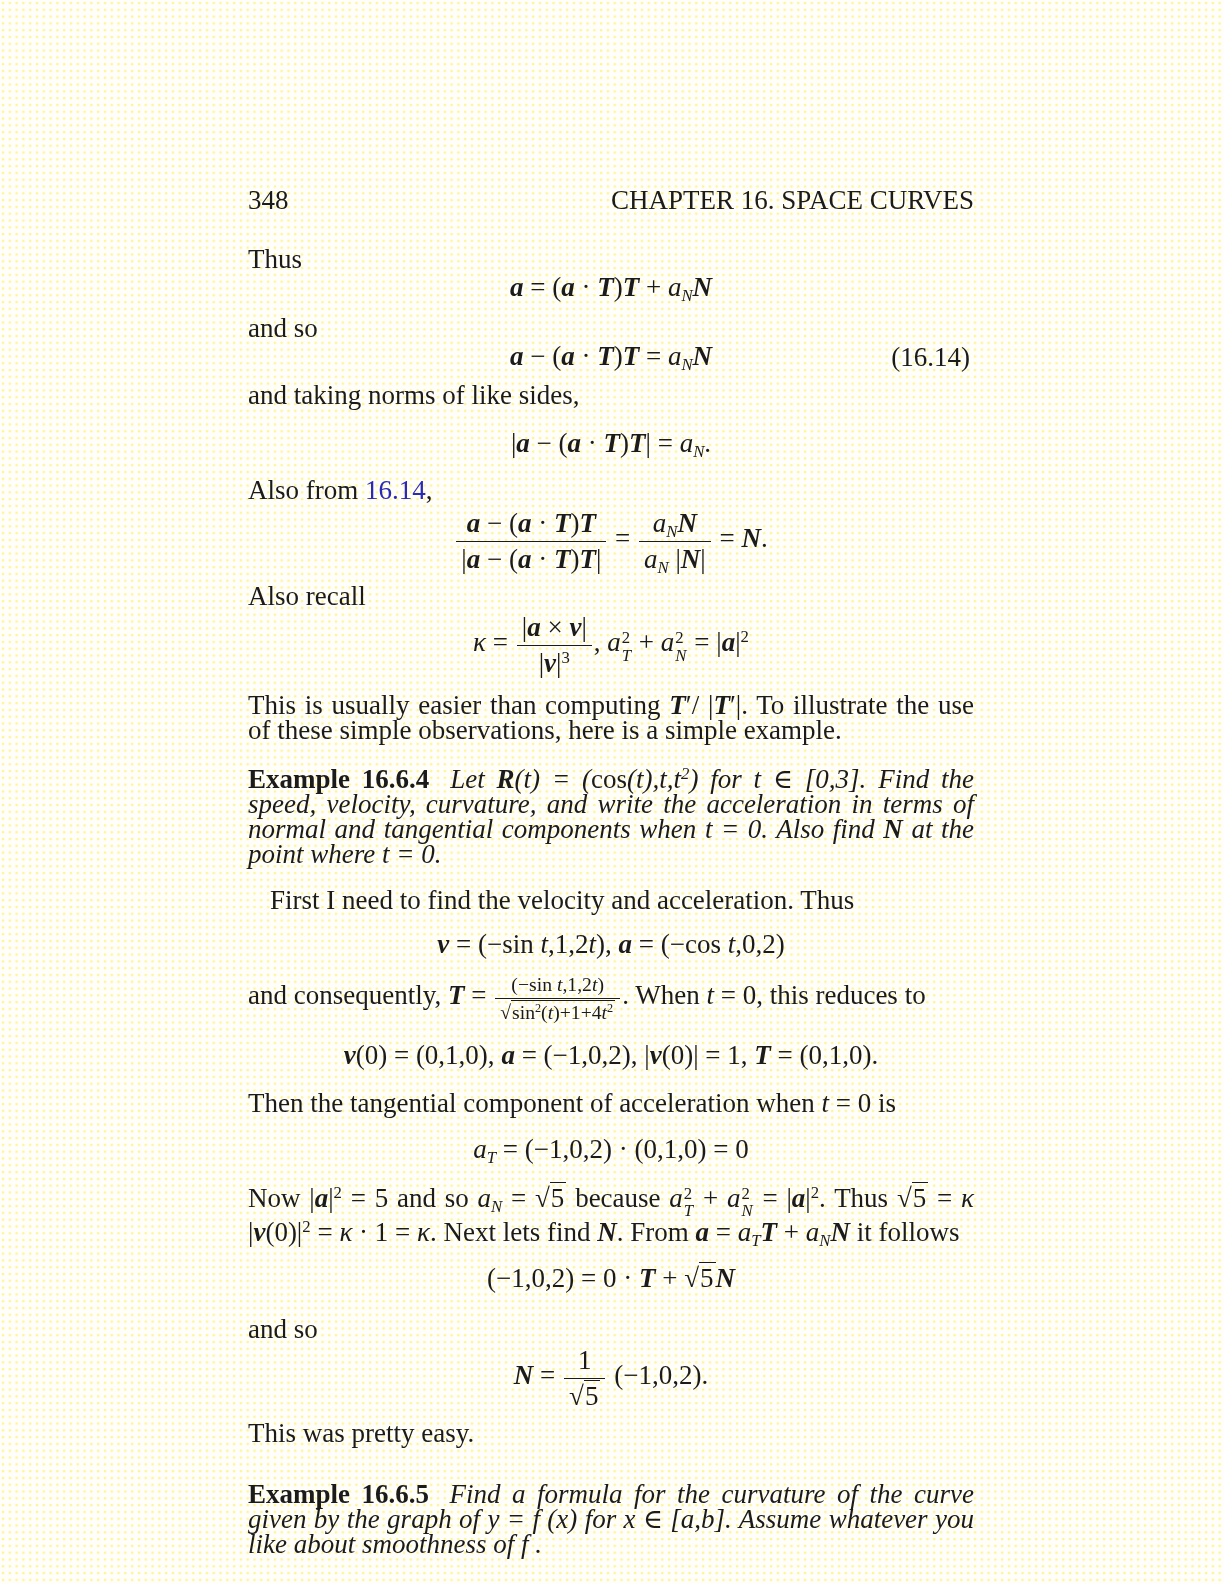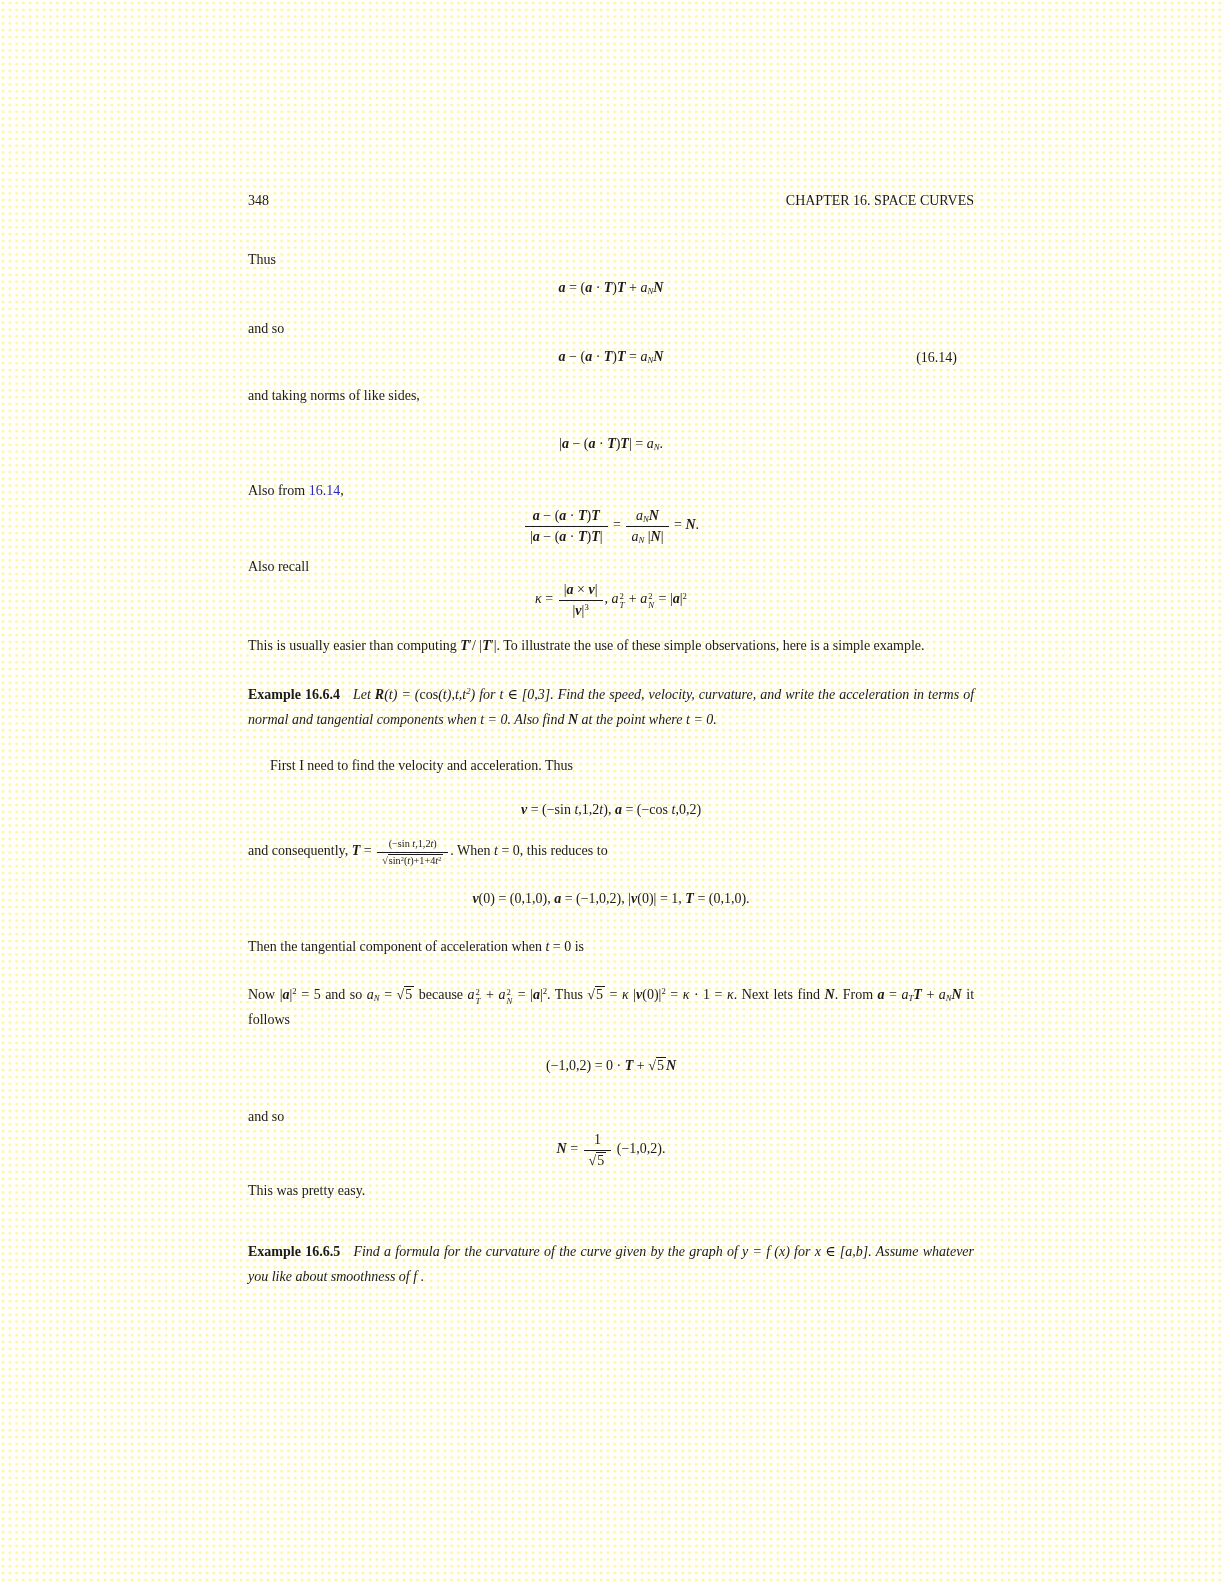--- a/index.html
+++ b/index.html
@@ -4,28 +4,28 @@
 <style>
   html,body{margin:0;padding:0;}
   body{width:1224px;height:1584px;background:#ffffff;}
   .page{
     position:relative;width:1224px;height:1584px;overflow:hidden;
     background-color:#fffefa;
     background-image:radial-gradient(circle at 3px 3px, rgba(252,240,100,.65) 1px, rgba(255,255,255,0) 1.7px);
     background-size:6.8px 6.8px;
     color:#1b1b1b;
     font-family:"Liberation Serif","DejaVu Serif",serif;
-    font-size:14px;line-height:25px;
+    font-size:27px;line-height:25px;
   }
   .content{position:absolute;left:248px;top:0;width:726px;}
   .pagehead{display:flex;justify-content:space-between;padding-top:188px;}
   .para{margin:0;text-align:justify;}
   .eq{text-align:center;margin:0;}
   .eq-tagged{position:relative;}
-  .eq-tag{position:absolute;right:17px;top:50%;transform:translateY(-50%);}
+  .eq-tag{position:absolute;right:4px;top:50%;transform:translateY(-50%);}
   .indent{text-indent:22px;}
   
   .mv{font-style:italic;font-weight:700;}
   .mi{font-style:italic;}
   .mr{font-style:normal;font-weight:400;}
   .mlink{color:var(--link,#2a2ab8);cursor:pointer;}
   sup,sub{font-size:.62em;line-height:0;}
   sup{vertical-align:.55em;}
   sub{vertical-align:-.28em;}
   .frac{display:inline-block;vertical-align:middle;text-align:center;margin:0 2px;line-height:1.15;}
@@ -83,20 +83,21 @@
     <p class="para indent" style="margin-top:21px">First I need to find the velocity and acceleration. Thus</p>
 
     <div class="eq" style="margin-top:19px"><span class="mv">v</span> = (−<span class="mr">sin</span> <span class="mi">t</span>,1,2<span class="mi">t</span>), <span class="mv">a</span> = (−<span class="mr">cos</span> <span class="mi">t</span>,0,2)</div>
 
     <p class="para" style="margin-top:15px">and consequently, <span class="mv">T</span> = <span class="frac"><span class="num">(−<span class="mr">sin</span> <span class="mi">t</span>,1,2<span class="mi">t</span>)</span><span class="den"><span class="sqrt">√<span class="rad"><span class="mr">sin</span><sup>2</sup>(<span class="mi">t</span>)+1+4<span class="mi">t</span><sup>2</sup></span></span></span></span>. When <span class="mi">t</span> = 0, this reduces to</p>
 
     <div class="eq" style="margin-top:19px"><span class="mv">v</span>(0) = (0,1,0), <span class="mv">a</span> = (−1,0,2), |<span class="mv">v</span>(0)| = 1, <span class="mv">T</span> = (0,1,0).</div>
 
     <p class="para" style="margin-top:23px">Then the tangential component of acceleration when <span class="mi">t</span> = 0 is</p>
 
+    <div class="eq" style="margin-top:21px"><span class="mi">a</span><sub><span class="mi">T</span></sub> = (−1,0,2) · (0,1,0) = 0</div>
 
     <p class="para" style="margin-top:23px">Now |<span class="mv">a</span>|<sup>2</sup> = 5 and so <span class="mi">a</span><sub><span class="mi">N</span></sub> = <span class="sqrt">√<span class="rad">5</span></span> because <span class="mi">a</span><span class="ss"><span>2</span><span><span class="mi">T</span></span></span> + <span class="mi">a</span><span class="ss"><span>2</span><span><span class="mi">N</span></span></span> = |<span class="mv">a</span>|<sup>2</sup>. Thus <span class="sqrt">√<span class="rad">5</span></span> = <span class="mi">κ</span> |<span class="mv">v</span>(0)|<sup>2</sup> = <span class="mi">κ</span> · 1 = <span class="mi">κ</span>. Next lets find <span class="mv">N</span>. From <span class="mv">a</span> = <span class="mi">a</span><sub><span class="mi">T</span></sub><span class="mv">T</span> + <span class="mi">a</span><sub><span class="mi">N</span></sub><span class="mv">N</span> it follows</p>
 
     <div class="eq" style="margin-top:21px">(−1,0,2) = 0 · <span class="mv">T</span> + <span class="sqrt">√<span class="rad">5</span></span><span class="mv">N</span></div>
 
     <p class="para" style="margin-top:26px">and so</p>
 
     <div class="eq" style="margin-top:2px"><span class="mv">N</span> = <span class="frac"><span class="num">1</span><span class="den"><span class="sqrt">√<span class="rad">5</span></span></span></span> (−1,0,2).</div>
 
     <p class="para" style="margin-top:9px">This was pretty easy.</p>

